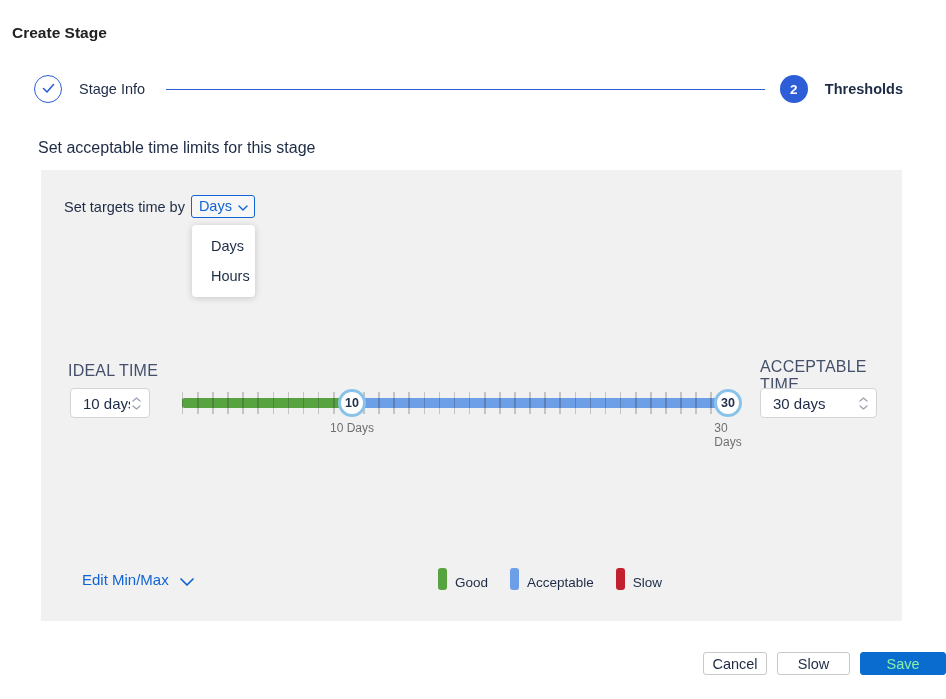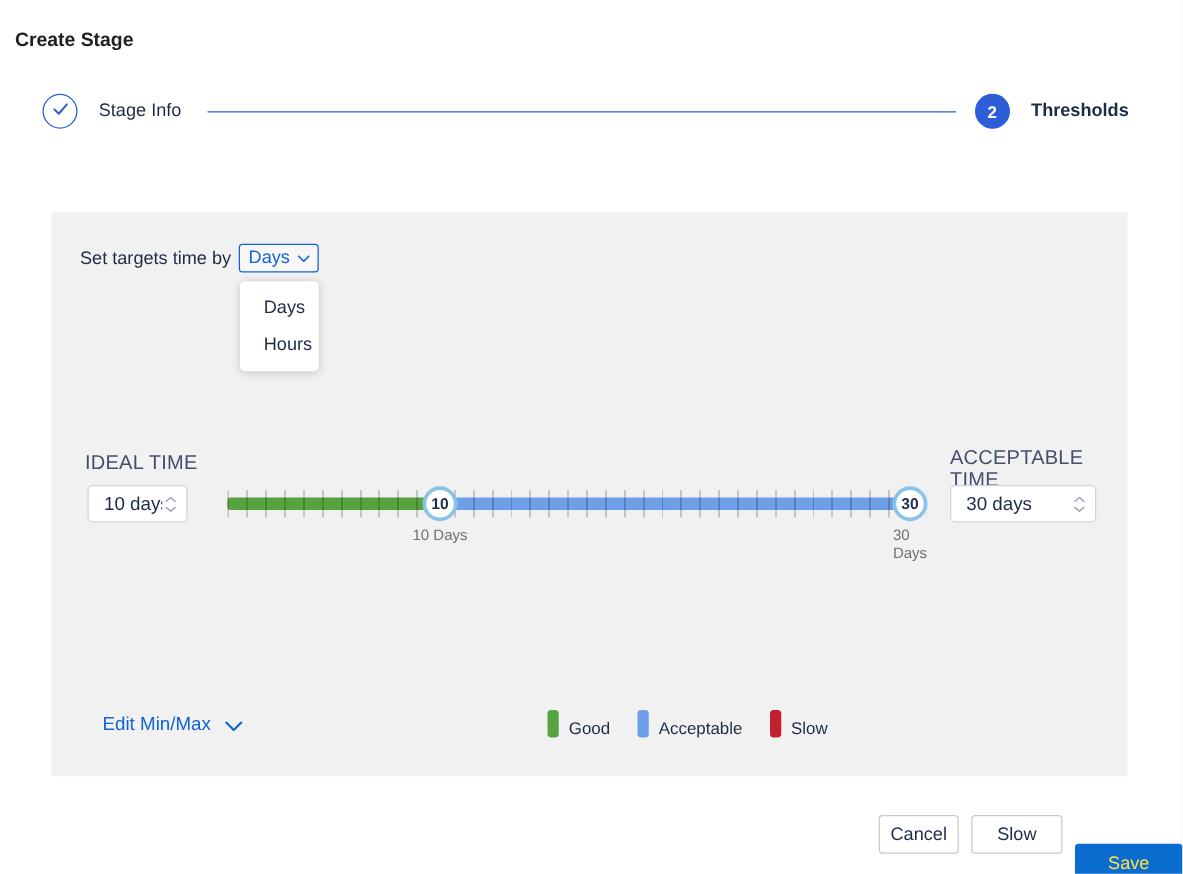--- a/index.html
+++ b/index.html
@@ -65,27 +65,27 @@
   
   .edit-link{position:absolute;left:41px;top:400px;display:inline-flex;align-items:center;gap:11px;
              color:var(--link-blue,#1064d6);font-size:15px;cursor:pointer;}
   .legend{position:absolute;left:397px;top:398px;display:flex;align-items:center;gap:22px;}
   .legend-item{display:flex;align-items:flex-end;gap:8px;}
   .legend-swatch{width:9px;height:22px;border-radius:3px;}
   .legend-label{font-size:13.5px;color:var(--dark-text,#1d2b45);}
 
   
   .footer{position:absolute;top:652px;right:0;display:flex;gap:10px;}
-  .btn{height:31px;box-sizing:border-box;border-radius:3px;font-family:"Liberation Sans",sans-serif;
+  .btn{height:23px;box-sizing:border-box;border-radius:3px;font-family:"Liberation Sans",sans-serif;
        font-size:14.5px;display:flex;align-items:center;justify-content:center;cursor:pointer;}
   .btn.secondary{background:#fff;border:1px solid #c9c9c9;color:var(--dark-text,#1d2b45);}
   .btn.cancel{width:64px;}
   .btn.back{width:73px;}
   .btn.primary{width:86px;background:var(--save-blue,#0b6cd0);border:1px solid var(--save-blue,#0b6cd0);
-               color:#fde047;margin-top:23px;}
+               color:#86efac;}
 </style>
 </head>
 <body>
 
 <div class="page">
 
   <div class="title">Create Stage</div>
 
   <div class="stepper">
     <div class="step-circle done">
@@ -96,20 +96,21 @@
       </span>
     </div>
     <span class="step-label">Stage Info</span>
     <div class="step-line"></div>
     <div class="step-circle active">
       <span>2</span>
     </div>
     <span class="step-label bold">Thresholds</span>
   </div>
 
+  <div class="section-heading">Set acceptable time limits for this stage</div>
 
   <div class="panel">
 
     <div class="targets-row">
       <span class="targets-label">Set targets time by</span>
       <span class="unit-trigger">
         <span>Days</span>
         <span>
           <svg width="10" height="6" viewBox="0 0 10 6">
               <polyline points="1,1 5,5 9,1" fill="none" stroke="#1064d6" stroke-width="1.4" stroke-linecap="round" stroke-linejoin="round"></polyline>

